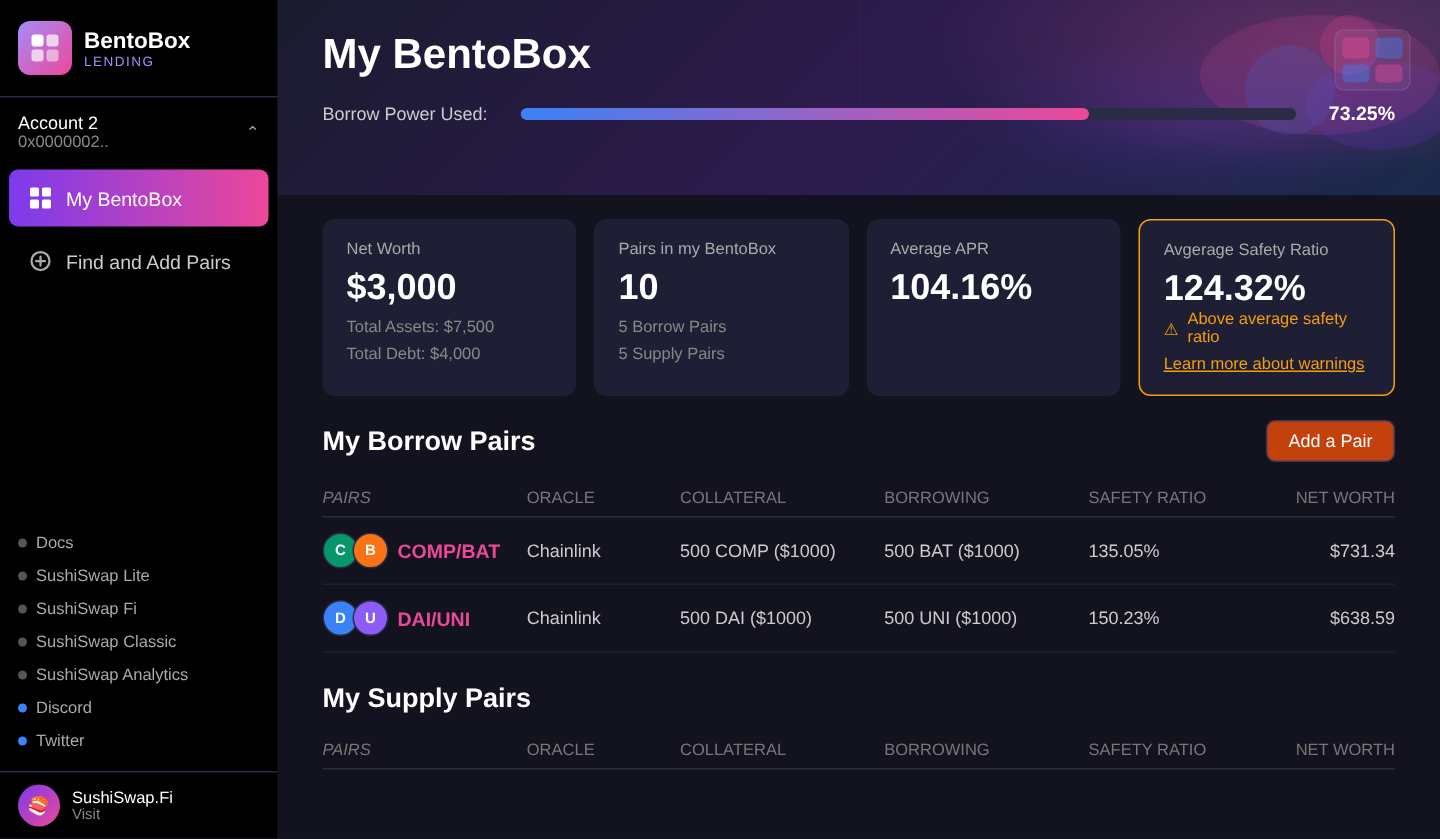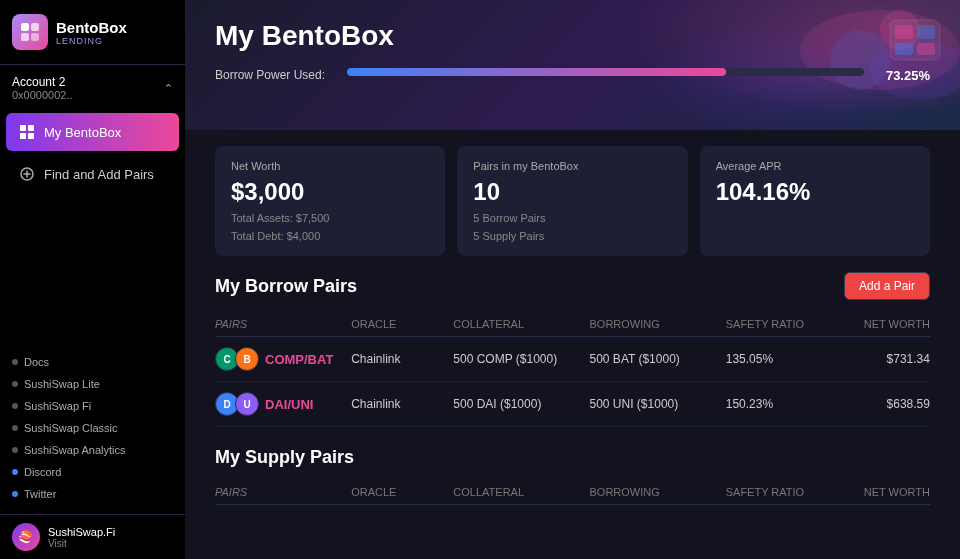--- a/index.html
+++ b/index.html
@@ -142,21 +142,21 @@
       color: #fff;
       position: relative;
       z-index: 1;
     }
 
     .borrow-power-bar {
       position: relative;
       z-index: 1;
       margin-top: 16px;
       display: flex;
-      align-items: flex-start;
+      align-items: center;
       gap: 22px;
     }
     .borrow-power-label { font-size: 12px; color: #ccc; white-space: nowrap; }
     .bar-container {
       flex: 1;
       height: 8px;
       background: #2a2b45;
       border-radius: 4px;
       overflow: hidden;
     }
@@ -207,21 +207,21 @@
     }
     .section-header {
       display: flex;
       align-items: center;
       justify-content: space-between;
       margin-bottom: 12px;
     }
     .section-title { font-size: 18px; font-weight: 700; color: #fff; }
 
     .add-btn {
-      background: #ef4444;
+      background: #c2410c;
       border: 1px solid #3a3b55;
       color: #fff;
       padding: 6px 14px;
       border-radius: 6px;
       font-size: 12px;
       cursor: pointer;
     }
     .table-header { display: flex; padding: 6px 0; border-bottom: 1px solid #2a2b45; }
     .table-row { display: flex; align-items: center; padding: 10px 0; border-bottom: 1px solid #1e1f35; }
     .col-pairs { flex: 2; font-size: 11px; color: #777; text-transform: uppercase; font-style: italic; }
@@ -390,20 +390,29 @@
       <div class="stat-value">10</div>
       <div class="stat-sub">5 Borrow Pairs</div>
       <div class="stat-sub">5 Supply Pairs</div>
     </div>
 
     <div class="stat-card">
       <div class="stat-label">Average APR</div>
       <div class="stat-value">104.16%</div>
     </div>
 
+    <div class="warning-card">
+      <div class="stat-label">Avgerage Safety Ratio</div>
+      <div class="stat-value">124.32%</div>
+      <div class="warning-header">
+        <span>⚠</span>
+        <span>Above average safety ratio</span>
+      </div>
+      <a class="warning-link">Learn more about warnings</a>
+    </div>
   </div>
 
   <div class="content">
 
     <div class="section-header">
       <h2 class="section-title">My Borrow Pairs</h2>
       <button class="add-btn">Add a Pair</button>
     </div>
 
     <div>

